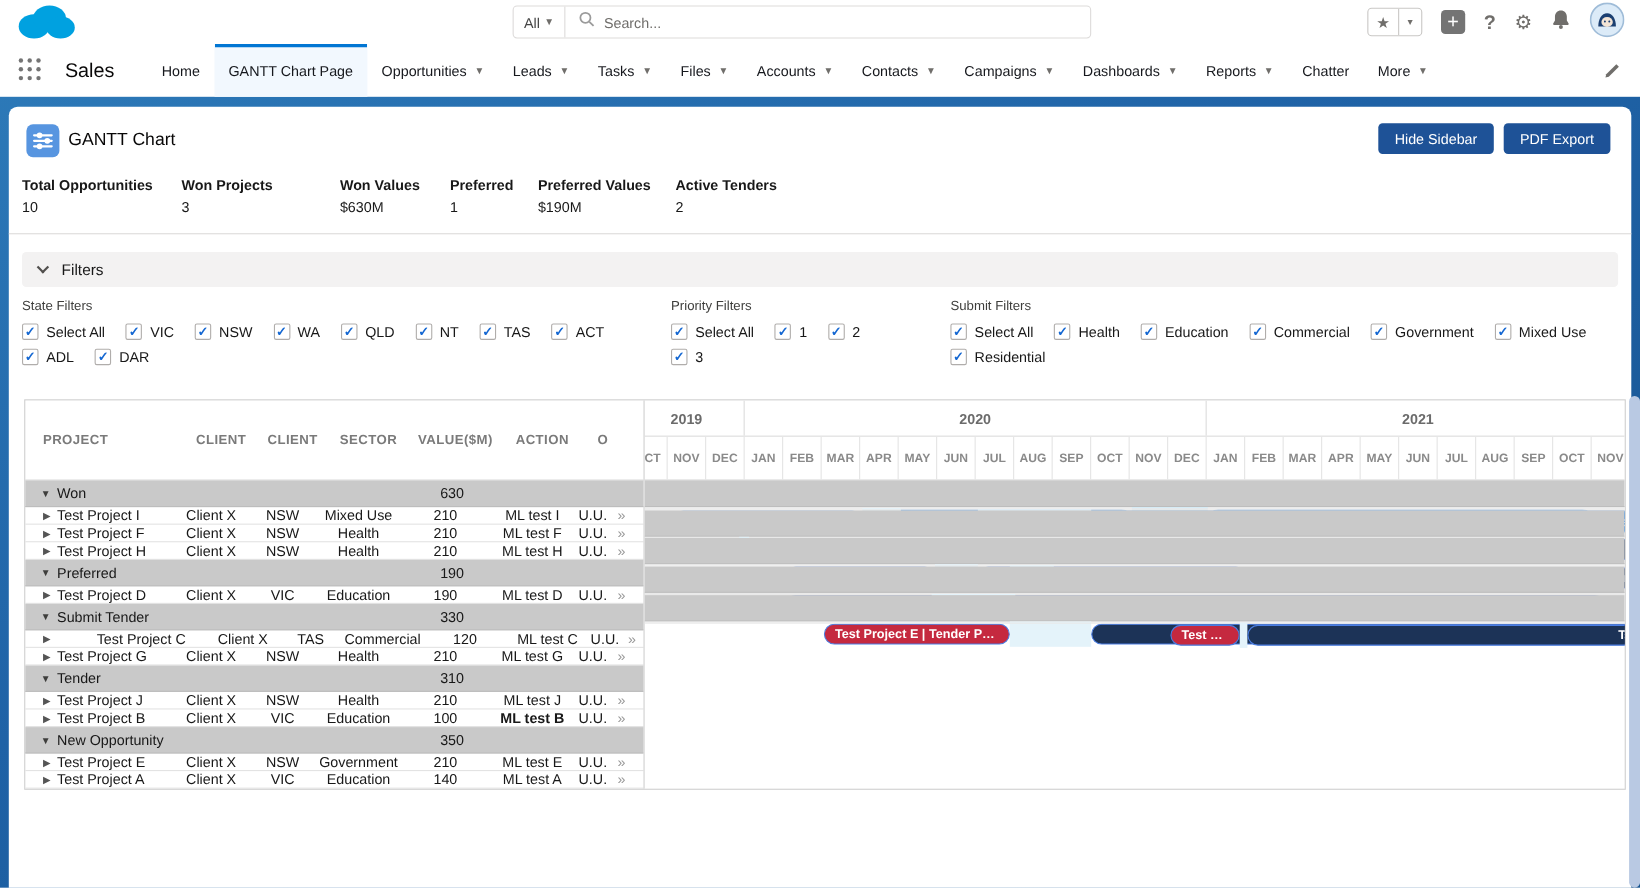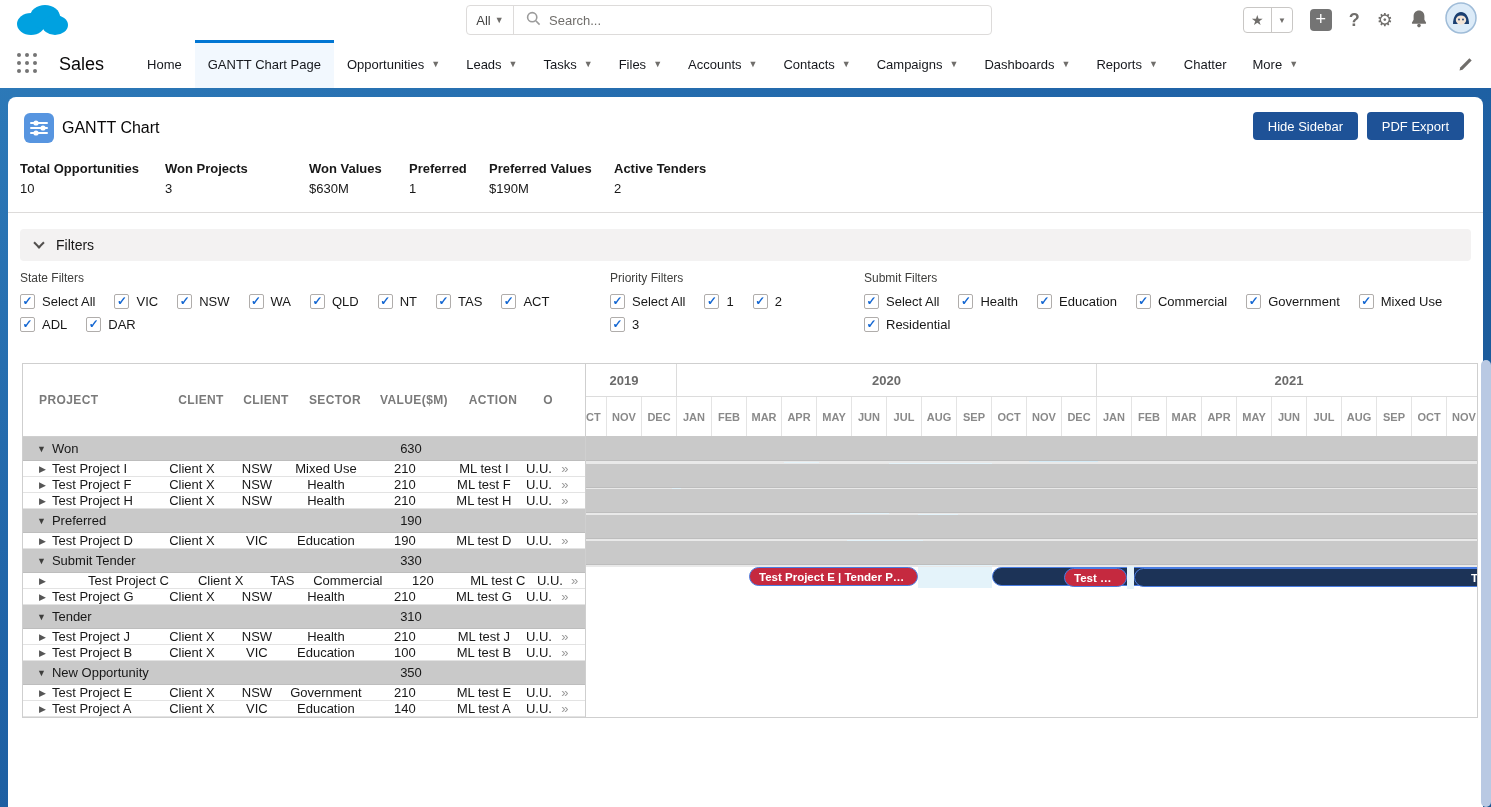--- a/index.html
+++ b/index.html
@@ -504,21 +504,21 @@
             <span class="cell" style="width: 30px;">U.U.</span>
             <span class="morelink" style="width: 22px;">»</span>
           </div>
           <div class="lrow">
             <span class="pcaret">▶</span>
             <span class="pname" style="width: 104px;">Test Project B</span>
             <span class="cell" style="width: 72px;">Client X</span>
             <span class="cell" style="width: 58px;">VIC</span>
             <span class="cell" style="width: 80px;">Education</span>
             <span class="cell" style="width: 78px;">100</span>
-            <span class="cell" style="width: 80px;">ML test B</span>
+            <span class="cell" style="width: 80px; font-weight: bold;">ML test B</span>
             <span class="cell" style="width: 30px;">U.U.</span>
             <span class="morelink" style="width: 22px;">»</span>
           </div>
           <div class="row grouprow">
             <div class="lrow">
               <span class="gcaret">▼</span>
               <span class="gname">New Opportunity</span>
               <span class="gval">350</span>
             </div>
           </div>

